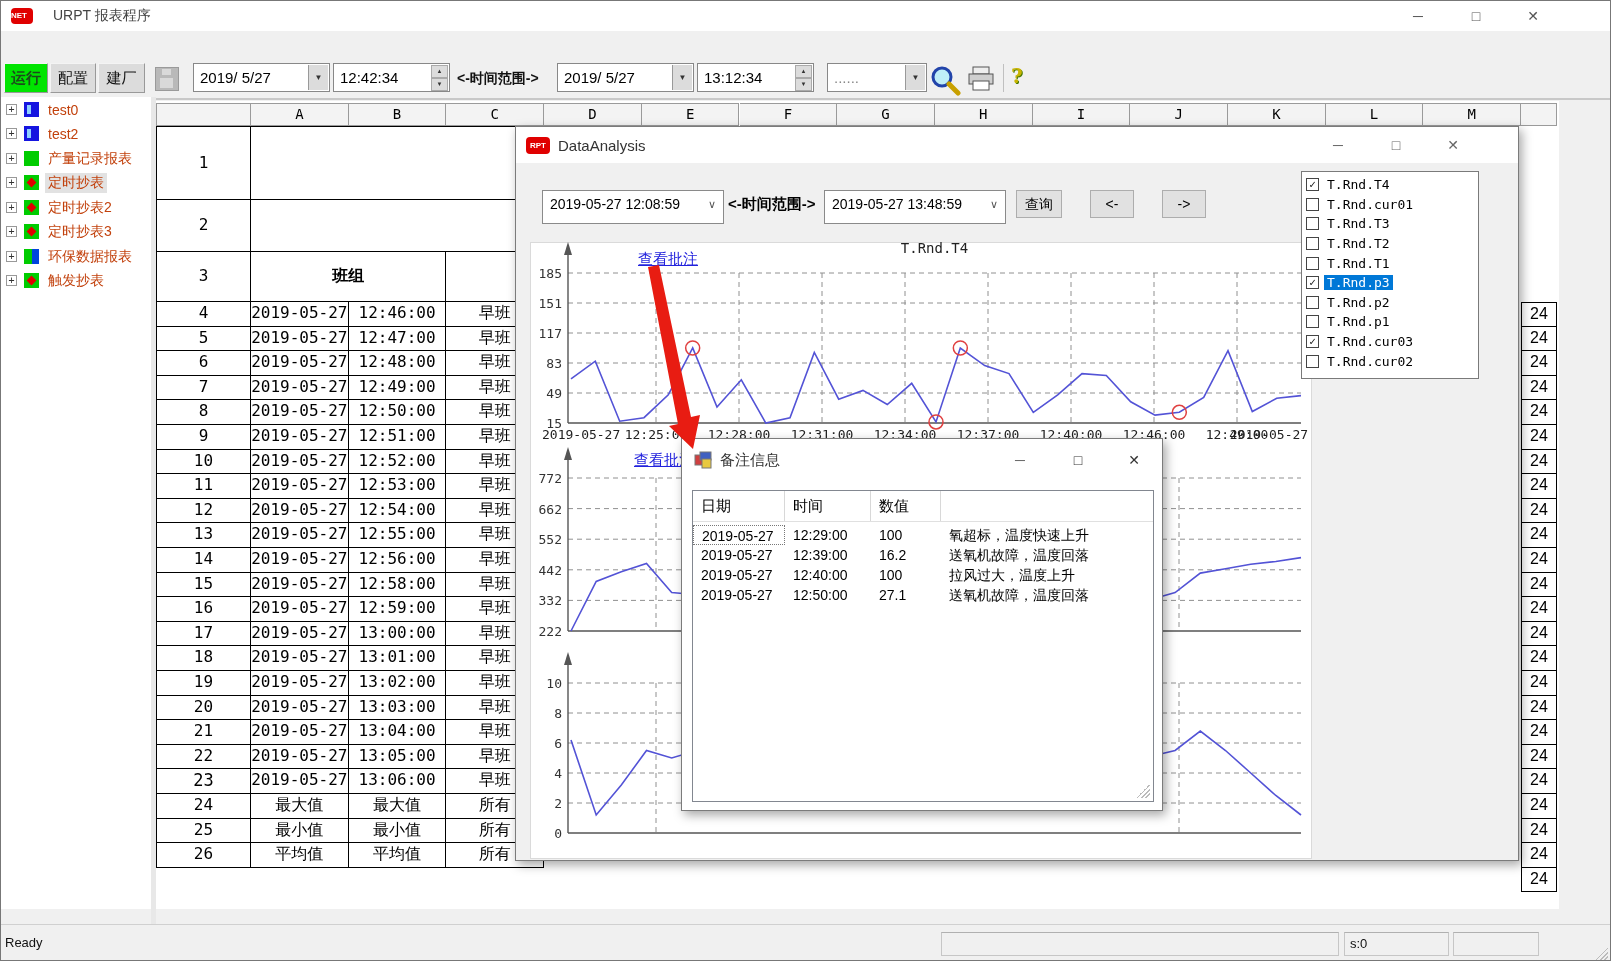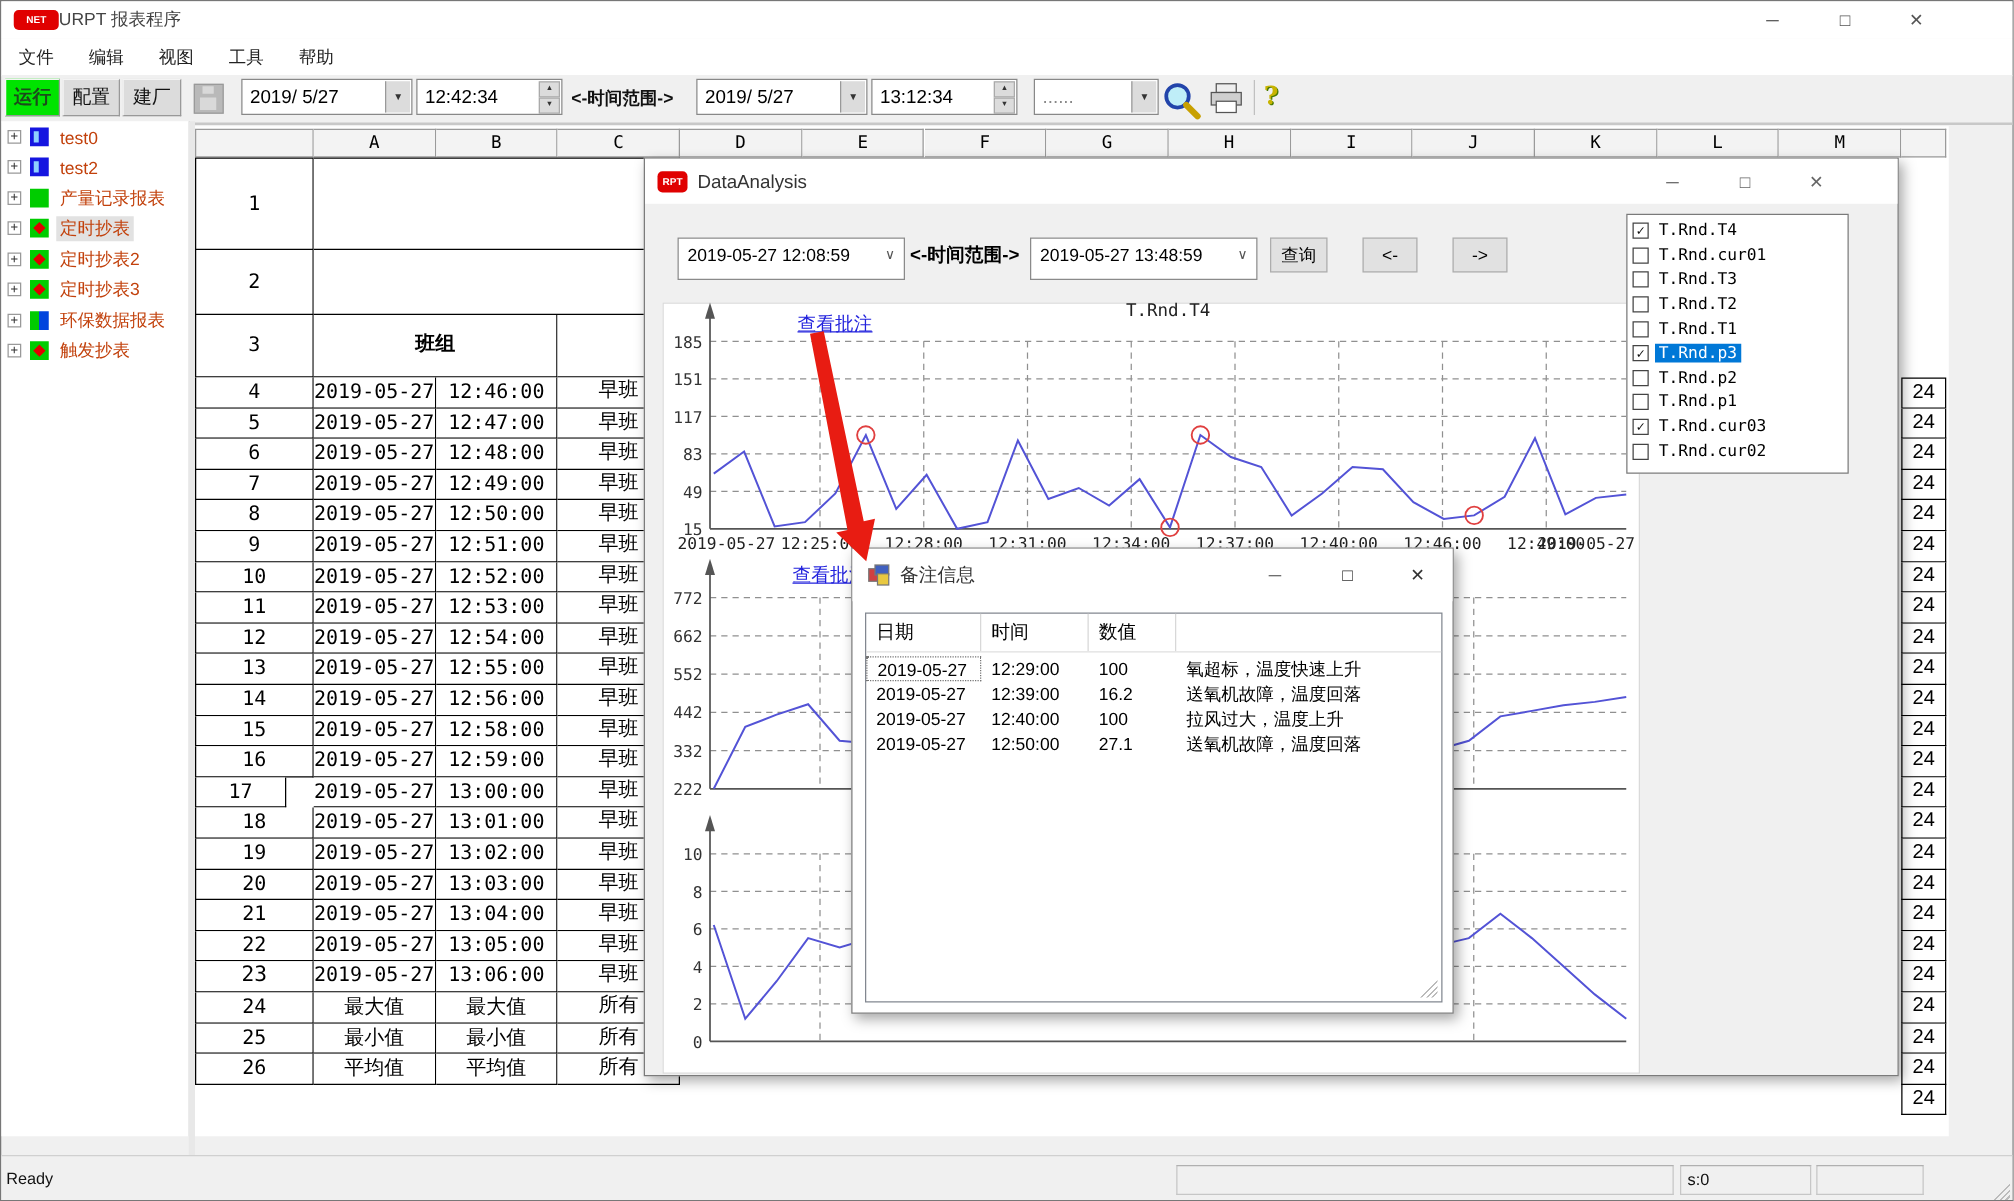--- a/index.html
+++ b/index.html
@@ -2,22 +2,22 @@
 <html><head>
 <meta charset="utf-8">
 <style>
   html,body{margin:0;padding:0;background:#ddd;}
   #app{position:relative;width:1611px;height:961px;background:#f0f0f0;overflow:hidden;
        font-family:"Liberation Sans","DejaVu Sans",sans-serif;border:1px solid #777;box-sizing:border-box;}
   .abs{position:absolute;}
   .mono{font-family:"DejaVu Sans Mono","Liberation Mono",monospace;}
   
   #titlebar{left:0;top:0;width:100%;height:30px;background:#fff;display:flex;align-items:center;}
-  .app-icon{width:36px;height:16px;margin:0 0 0 10px;background:#e00000;border-radius:4px;
-            color:#fff;font:bold 8px/16px "Liberation Sans",sans-serif;text-align:center;letter-spacing:0;}
+  .app-icon{width:22px;height:16px;margin:0 20px 0 10px;background:#e00000;border-radius:4px;
+            color:#fff;font:bold 8px/16px "Liberation Sans",sans-serif;letter-spacing:0;}
   #title-text{font-size:14px;color:#444;}
   .winbtn{position:absolute;top:2px;width:34px;height:26px;text-align:center;line-height:26px;
           color:#555;font-size:14px;cursor:default;}
   #menubar{left:0;top:30px;width:100%;height:29px;background:#fff;border-bottom:1px solid #e4e4e4;
            display:flex;align-items:center;}
   .menu-item{padding:0 14px;font-size:14px;color:#222;}
   #toolbar{left:0;top:59px;width:100%;height:38px;background:#f0f0f0;border-bottom:2px solid #c8c8c8;}
   .tbtn{position:absolute;top:3px;height:30px;background:#dcdcdc;border:1px solid #999;
         border-top-color:#f4f4f4;border-left-color:#f4f4f4;text-align:center;font-size:15px;
         line-height:28px;color:#111;box-sizing:border-box;}
@@ -93,27 +93,20 @@
 <div id="app">
 
   <div class="abs" id="titlebar">
     <span class="app-icon">NET</span>
     <span id="title-text">URPT 报表程序</span>
     <span class="winbtn" style="left:1400px">─</span>
     <span class="winbtn" style="left:1458px">□</span>
     <span class="winbtn" style="left:1515px">✕</span>
   </div>
 
-  <div class="abs" id="menubar">
-      <span class="menu-item">文件</span>
-      <span class="menu-item">编辑</span>
-      <span class="menu-item">视图</span>
-      <span class="menu-item">工具</span>
-      <span class="menu-item">帮助</span>
-    </div>
 
   <div class="abs" id="toolbar">
     <div class="tbtn" style="left:3px;width:44px;background:#00e400;color:#1c4a1c;font-weight:bold;">运行</div>
     <div class="tbtn" style="left:49px;width:46px;">配置</div>
     <div class="tbtn" style="left:97px;width:47px;">建厂</div>
     <div class="floppy" style="left:154px;top:7px;"></div>
     <div class="combo" style="left:192px;width:137px;">
       <span>2019/ 5/27</span>
       <span class="dd">▼</span>
     </div>
@@ -265,21 +258,21 @@
       <div class="cell mono" style="left: 192.7px; top: 447px; width: 97.7px; height: 24.6px; line-height: 22.6px; font-size: 16px;">12:56:00</div>
       <div class="cell" style="left: 290.4px; top: 447px; width: 97.7px; height: 24.6px; line-height: 22.6px; font-size: 16px;">早班</div>
       <div class="cell bl mono" style="left: 0px; top: 471.6px; width: 95px; height: 24.6px; line-height: 22.6px; font-size: 16px;">15</div>
       <div class="cell mono" style="left: 95px; top: 471.6px; width: 97.7px; height: 24.6px; line-height: 22.6px; font-size: 16px;">2019-05-27</div>
       <div class="cell mono" style="left: 192.7px; top: 471.6px; width: 97.7px; height: 24.6px; line-height: 22.6px; font-size: 16px;">12:58:00</div>
       <div class="cell" style="left: 290.4px; top: 471.6px; width: 97.7px; height: 24.6px; line-height: 22.6px; font-size: 16px;">早班</div>
       <div class="cell bl mono" style="left: 0px; top: 496.2px; width: 95px; height: 24.6px; line-height: 22.6px; font-size: 16px;">16</div>
       <div class="cell mono" style="left: 95px; top: 496.2px; width: 97.7px; height: 24.6px; line-height: 22.6px; font-size: 16px;">2019-05-27</div>
       <div class="cell mono" style="left: 192.7px; top: 496.2px; width: 97.7px; height: 24.6px; line-height: 22.6px; font-size: 16px;">12:59:00</div>
       <div class="cell" style="left: 290.4px; top: 496.2px; width: 97.7px; height: 24.6px; line-height: 22.6px; font-size: 16px;">早班</div>
-      <div class="cell bl mono" style="left: 0px; top: 520.8px; width: 73px; height: 24.6px; line-height: 22.6px; font-size: 16px;">17</div>
+      <div class="cell bl mono" style="left: 0px; top: 520.8px; width: 95px; height: 24.6px; line-height: 22.6px; font-size: 16px;">17</div>
       <div class="cell mono" style="left: 95px; top: 520.8px; width: 97.7px; height: 24.6px; line-height: 22.6px; font-size: 16px;">2019-05-27</div>
       <div class="cell mono" style="left: 192.7px; top: 520.8px; width: 97.7px; height: 24.6px; line-height: 22.6px; font-size: 16px;">13:00:00</div>
       <div class="cell" style="left: 290.4px; top: 520.8px; width: 97.7px; height: 24.6px; line-height: 22.6px; font-size: 16px;">早班</div>
       <div class="cell bl mono" style="left: 0px; top: 545.4px; width: 95px; height: 24.6px; line-height: 22.6px; font-size: 16px;">18</div>
       <div class="cell mono" style="left: 95px; top: 545.4px; width: 97.7px; height: 24.6px; line-height: 22.6px; font-size: 16px;">2019-05-27</div>
       <div class="cell mono" style="left: 192.7px; top: 545.4px; width: 97.7px; height: 24.6px; line-height: 22.6px; font-size: 16px;">13:01:00</div>
       <div class="cell" style="left: 290.4px; top: 545.4px; width: 97.7px; height: 24.6px; line-height: 22.6px; font-size: 16px;">早班</div>
       <div class="cell bl mono" style="left: 0px; top: 570px; width: 95px; height: 24.6px; line-height: 22.6px; font-size: 16px;">19</div>
       <div class="cell mono" style="left: 95px; top: 570px; width: 97.7px; height: 24.6px; line-height: 22.6px; font-size: 16px;">2019-05-27</div>
       <div class="cell mono" style="left: 192.7px; top: 570px; width: 97.7px; height: 24.6px; line-height: 22.6px; font-size: 16px;">13:02:00</div>

